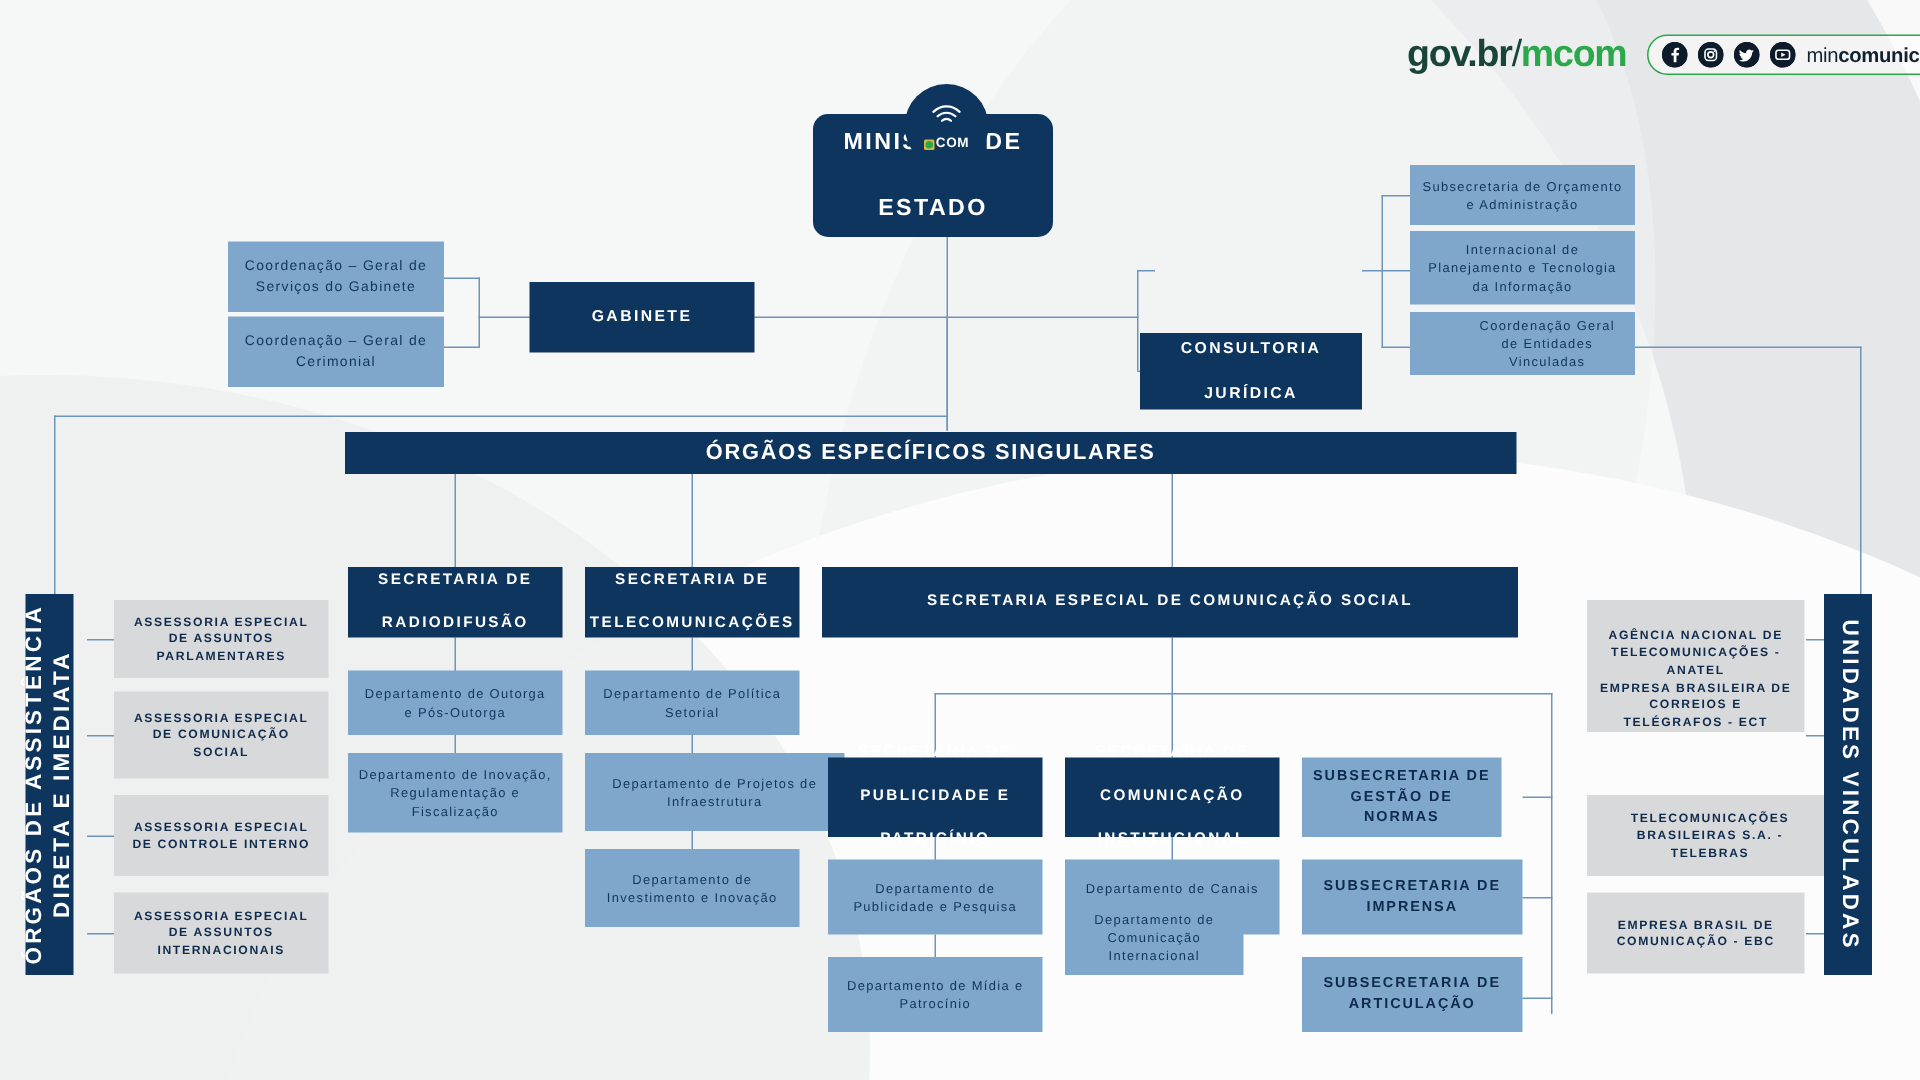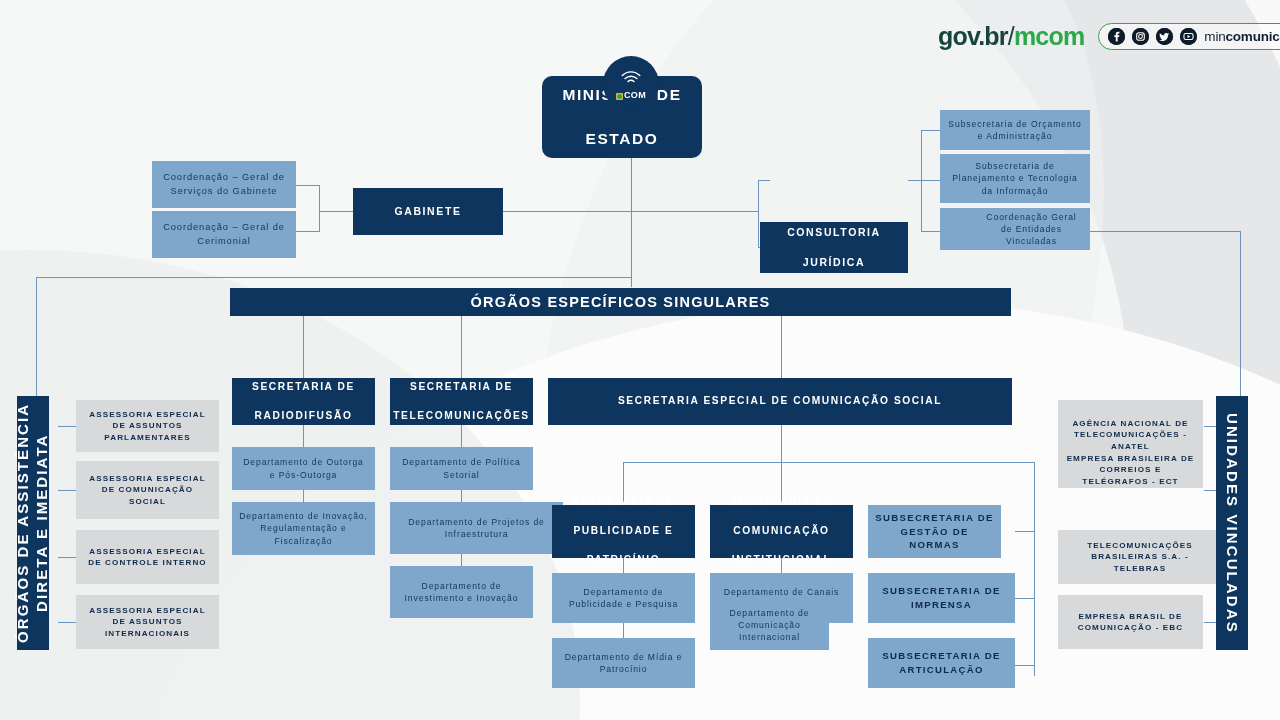--- a/index.html
+++ b/index.html
@@ -214,21 +214,21 @@
   </div>
 
   <div class="box navy" style="left:760px;top:222px;width:148px;height:51px;font-size:10.5px;">
     <span><span>CONSULTORIA</span><br><span>JURÍDICA</span></span>
   </div>
 
   <div class="box mid" style="left:940px;top:110px;width:150px;height:40px;font-size:8.6px;">
     <span>Subsecretaria de Orçamento e Administração</span>
   </div>
   <div class="box mid" style="left:940px;top:154px;width:150px;height:49px;font-size:8.6px;">
-    <span>Subsecretaria de Planejamento e Tecnologia da Informação</span>
+    <span>Internacional de Planejamento e Tecnologia da Informação</span>
   </div>
   <div class="box mid" style="left:940px;top:208px;width:150px;height:42px;font-size:8.6px;padding-left:33px;">
     <span>Coordenação Geral de Entidades Vinculadas</span>
   </div>
 
   <div class="box navy" style="left:230px;top:288px;width:781px;height:28px;font-size:14.5px;letter-spacing:1.2px;">
     <span>ÓRGÃOS ESPECÍFICOS SINGULARES</span>
   </div>
 
   <div class="rail left" style="left:17px;top:396px;width:32px;height:254px;">

